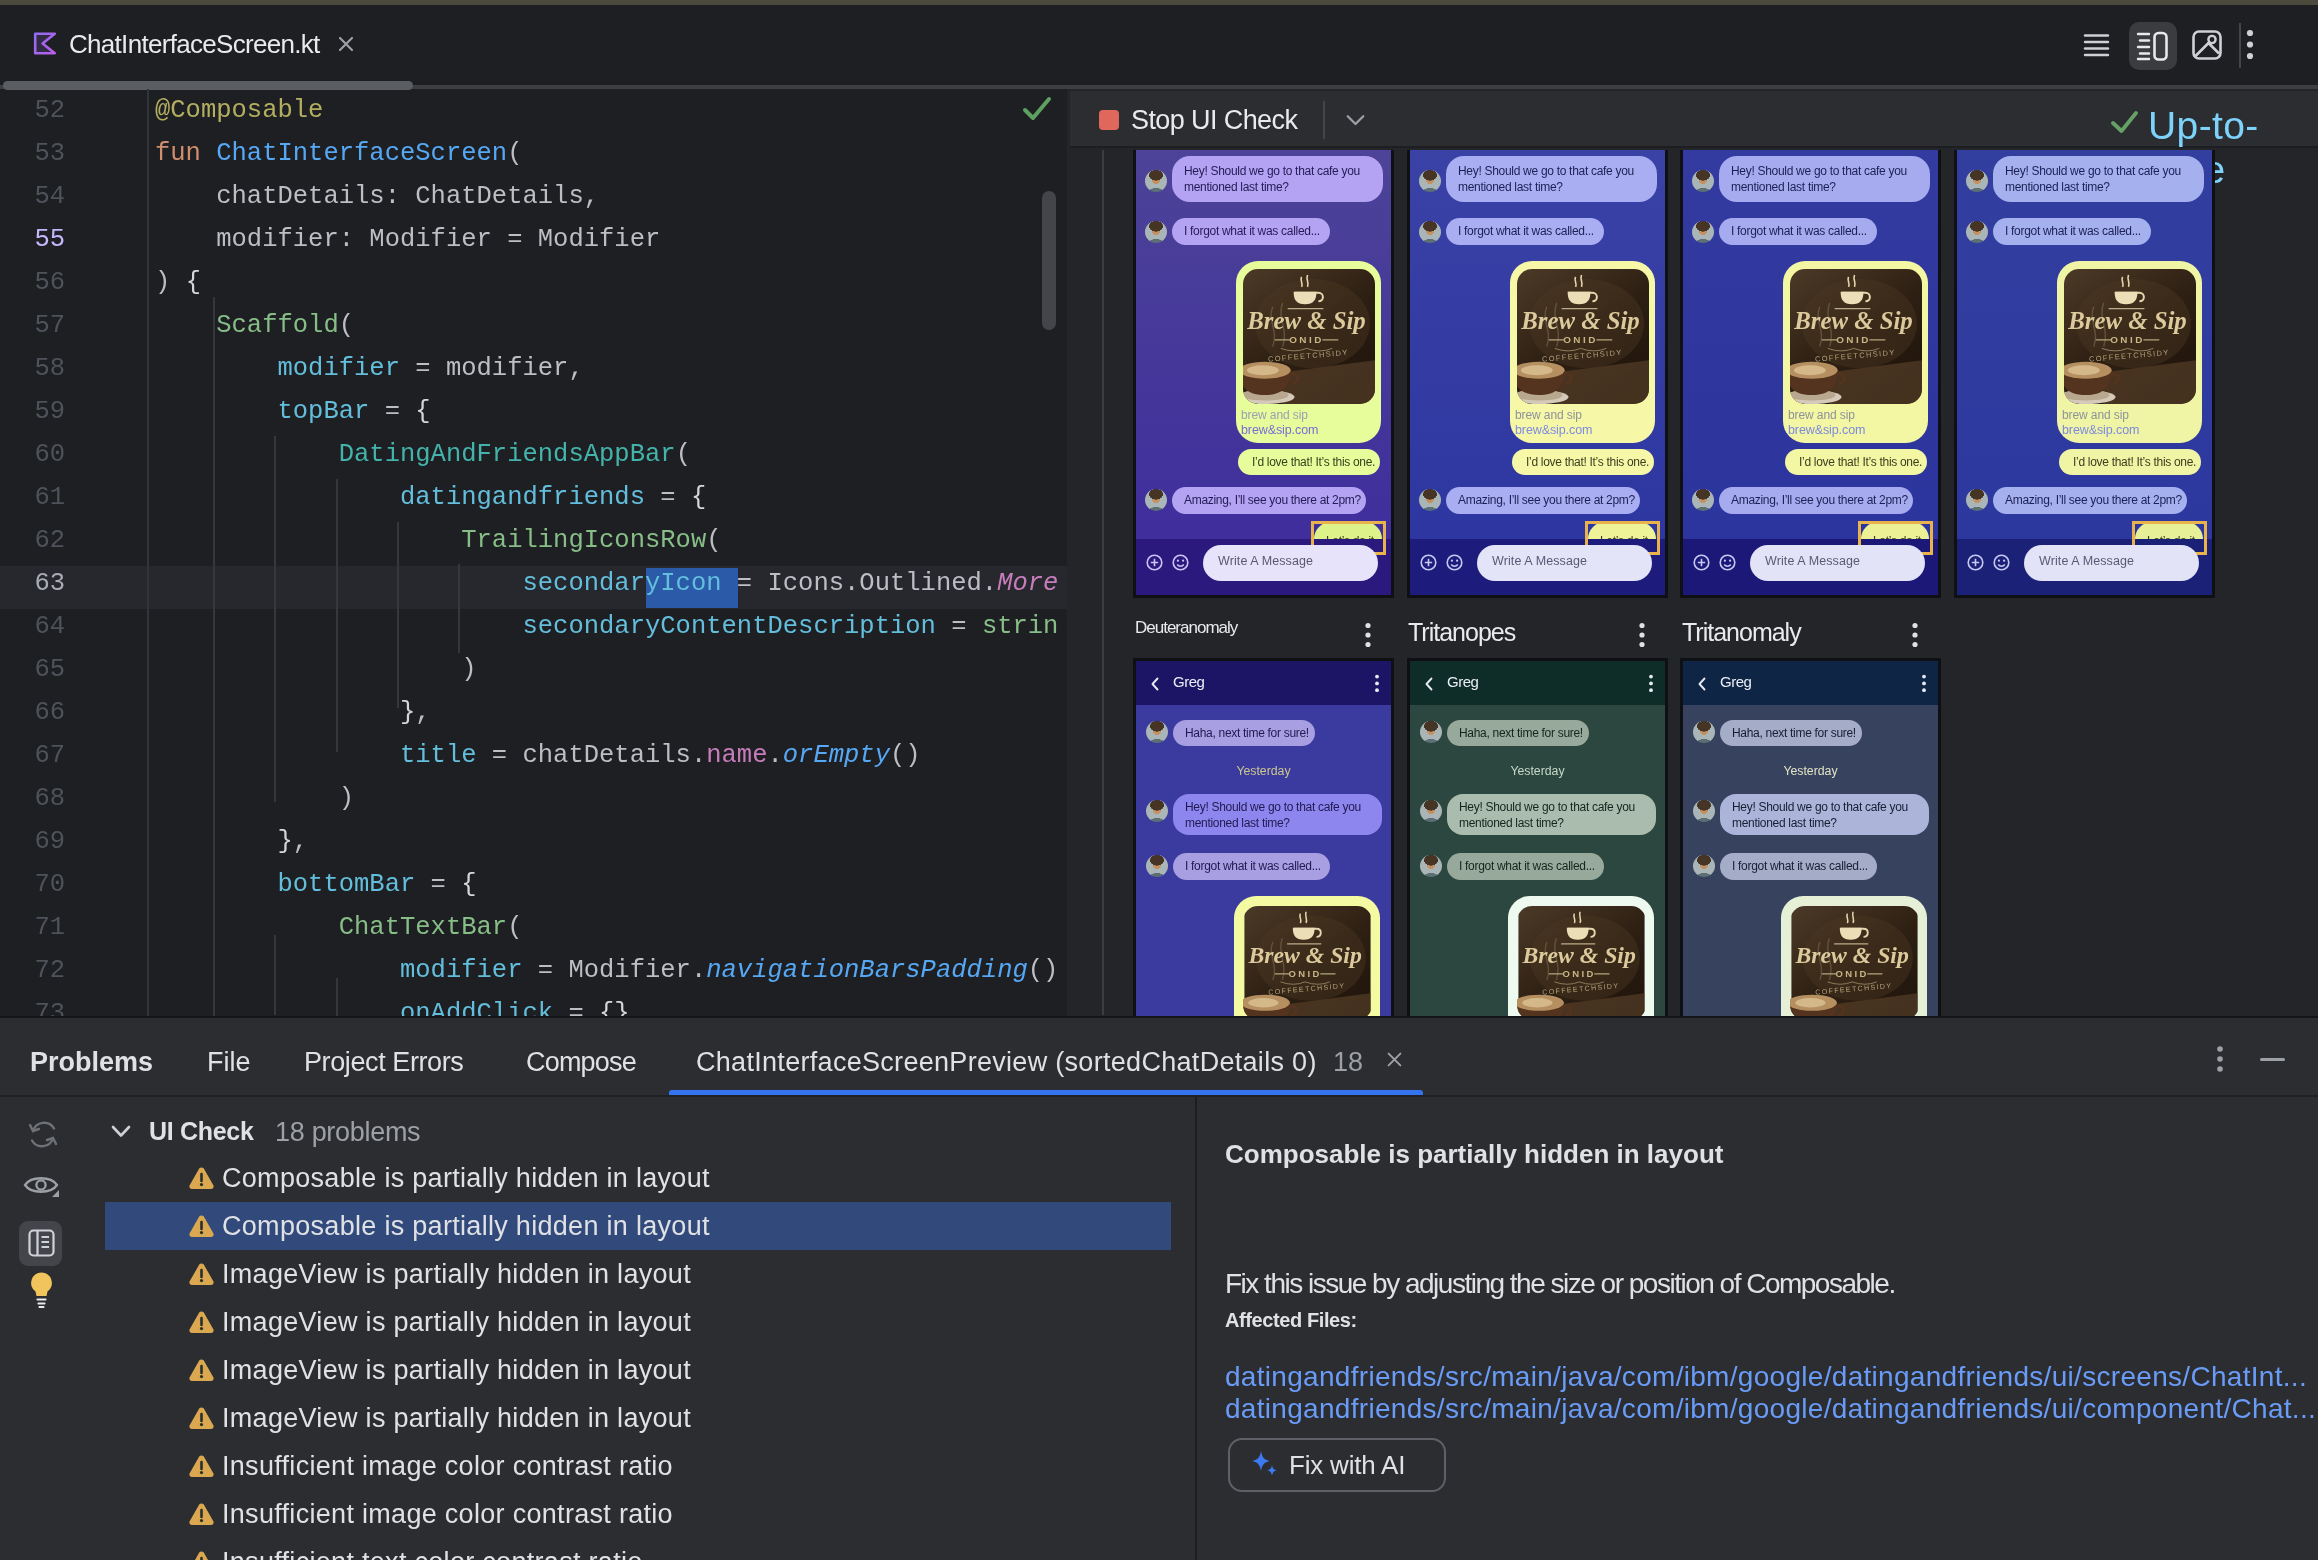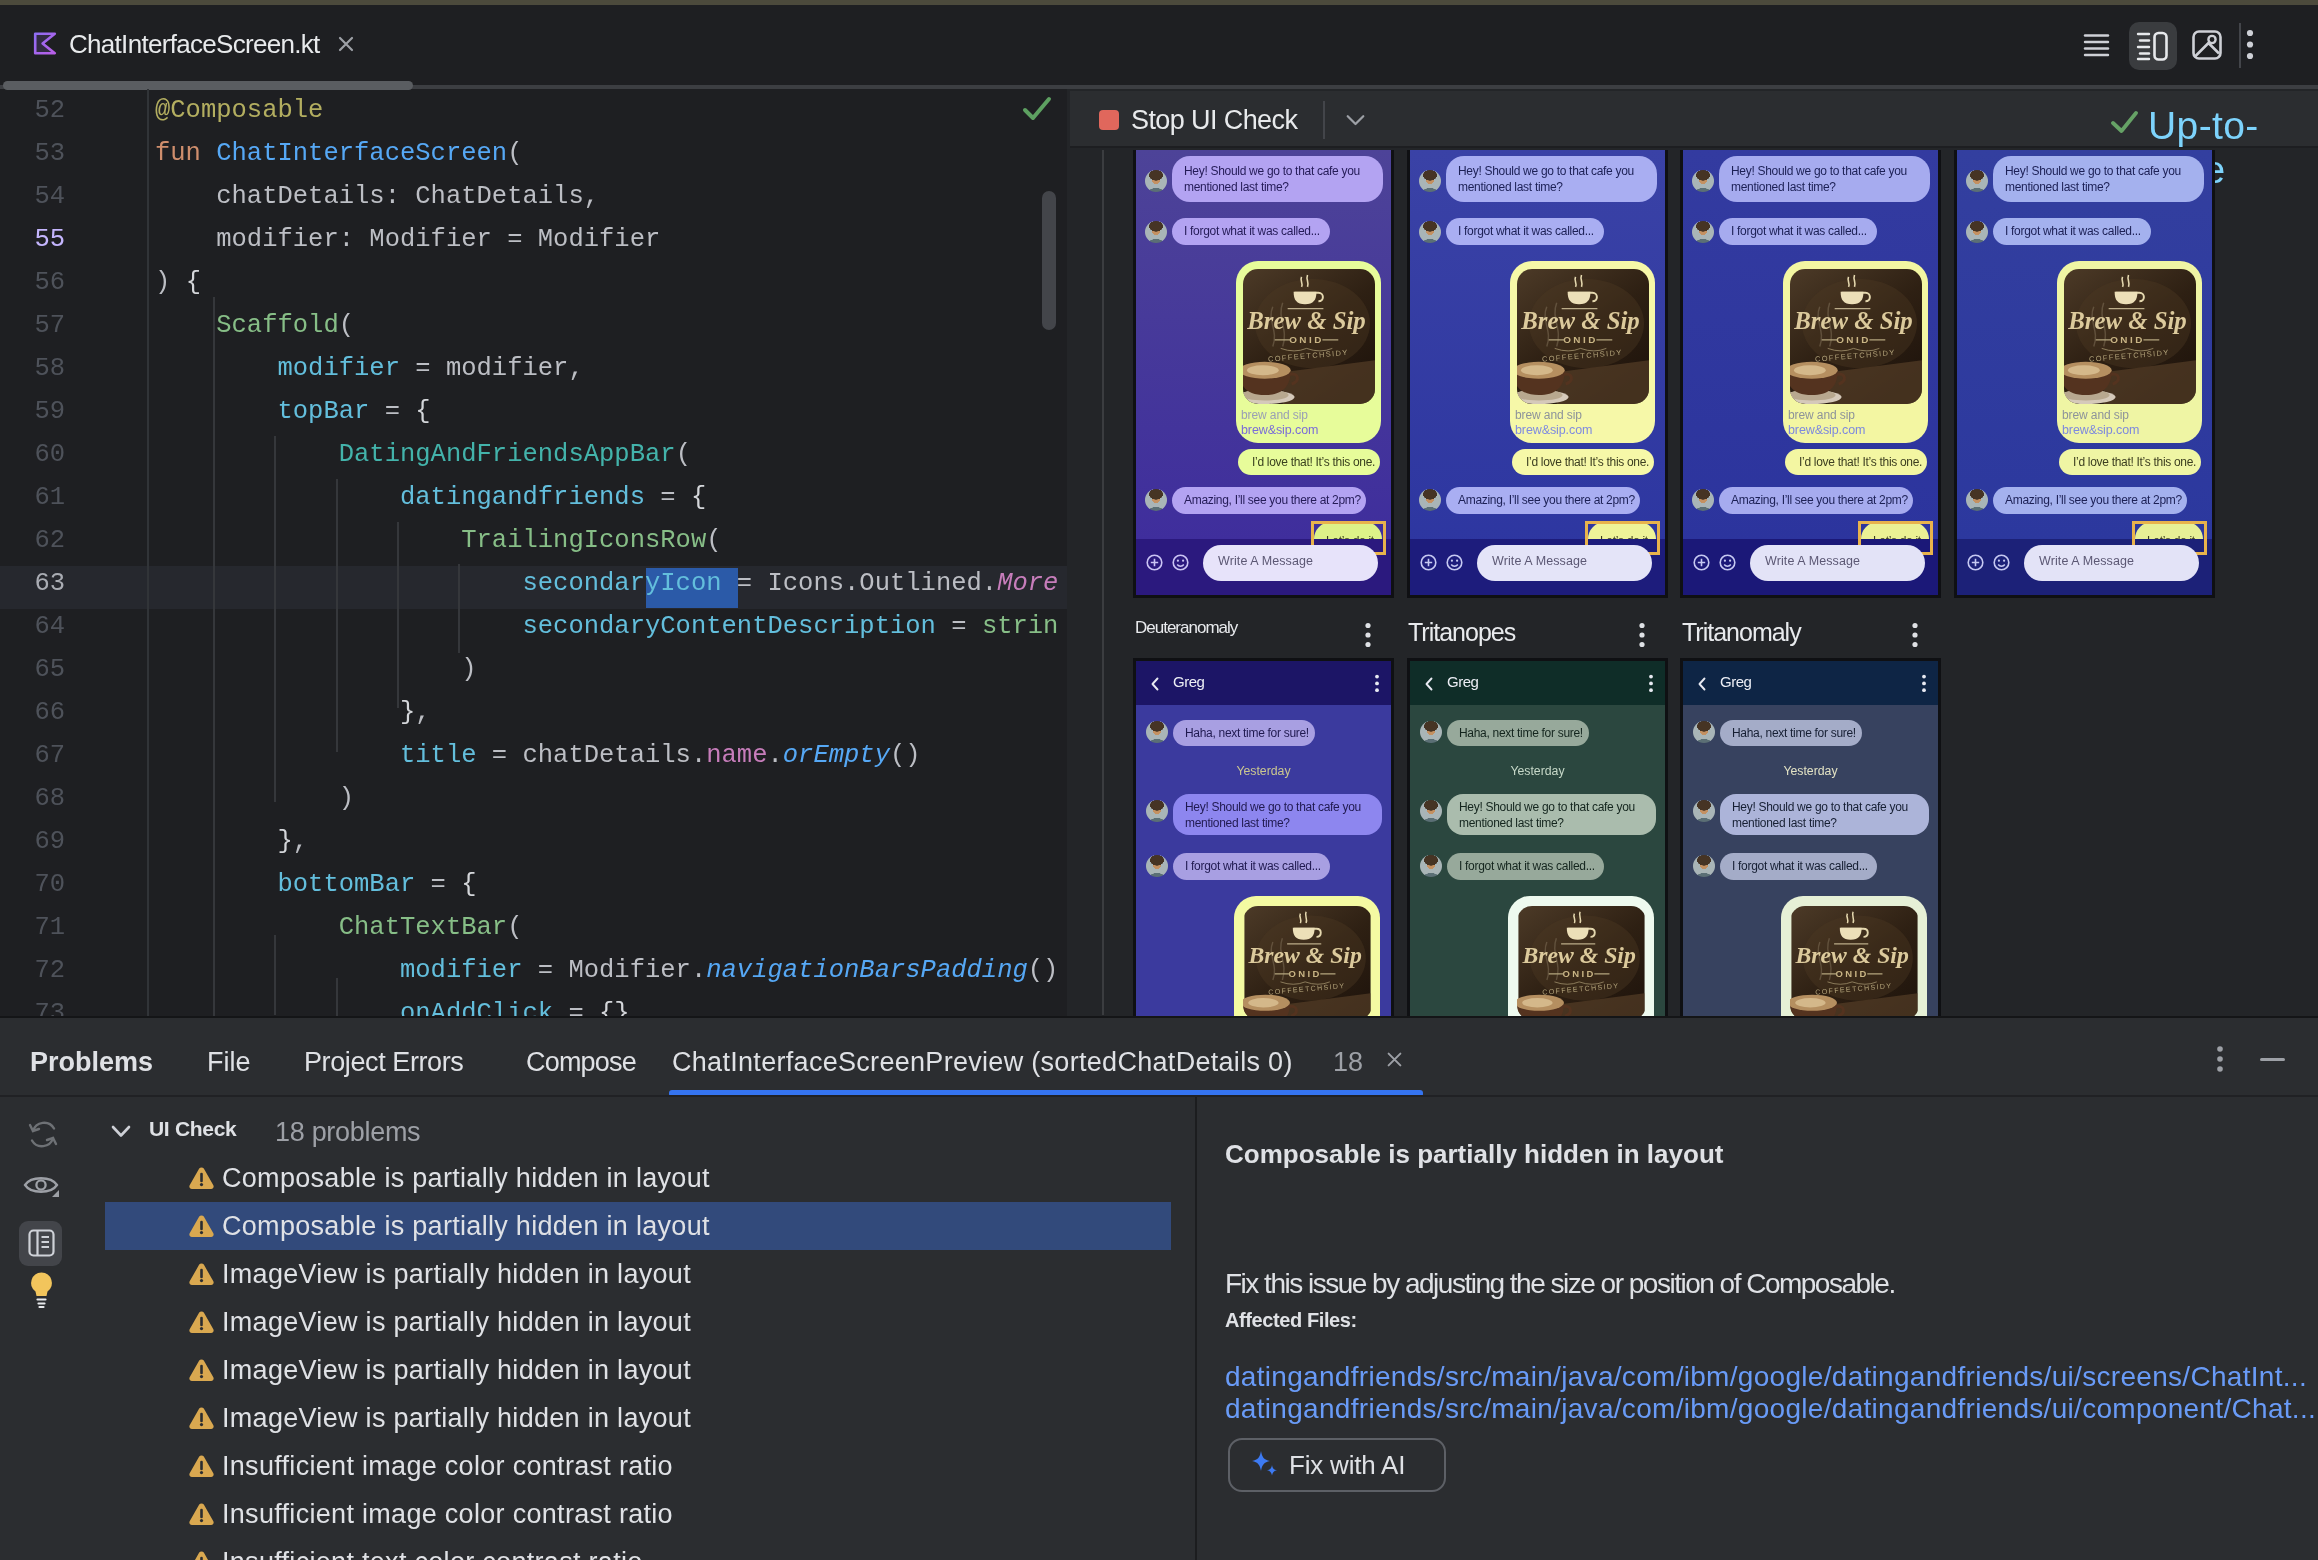--- a/index.html
+++ b/index.html
@@ -513,21 +513,21 @@
           <ellipse cx="22" cy="102" rx="26" ry="8.5" fill="#b58f60"></ellipse>
           <ellipse cx="20" cy="102" rx="16" ry="5" fill="#d4b88a"></ellipse>
           <path d="M47 106 c9 -2 11 7 2 10" fill="none" stroke="#54331f" stroke-width="3"></path>
         </svg></div>
 </div>
 <div class="abs" style="left:0;top:1016px;width:2319px;height:545px;background:#2b2d30;border-top:2px solid #141517"></div>
 <div class="abs" style="left:30px;top:1047px;font-size:27px;letter-spacing:0px;font-weight:bold;color:#dfe1e5">Problems</div>
 <div class="abs" style="left:207px;top:1047px;font-size:27px;letter-spacing:0px;color:#dfe1e5">File</div>
 <div class="abs" style="left:304px;top:1047px;font-size:27px;letter-spacing:-0.4px;color:#dfe1e5">Project Errors</div>
 <div class="abs" style="left:526px;top:1047px;font-size:27px;letter-spacing:-0.8px;color:#dfe1e5">Compose</div>
-<div class="abs" style="left:672px;top:1047px;font-size:27px;letter-spacing:0.3px;color:#dfe1e5">ChatInterfaceScreenPreview (sortedChatDetails 0)</div>
+<div class="abs" style="left:696px;top:1047px;font-size:27px;letter-spacing:0.3px;color:#dfe1e5">ChatInterfaceScreenPreview (sortedChatDetails 0)</div>
 <div class="abs" style="left:1333px;top:1047px;font-size:27px;color:#9da0a6">18</div>
 <svg class="abs" style="left:1385px;top:1050px" width="19" height="19" viewBox="0 0 21 21">
 <path d="M4 4 L17 17 M17 4 L4 17" stroke="#9da0a6" stroke-width="2.2" stroke-linecap="round"></path>
     </svg>
 <div class="abs" style="left:669px;top:1090px;width:754px;height:7px;border-radius:3px;background:#3574f0"></div>
 <div class="abs" style="left:0;top:1095px;width:2319px;height:2px;background:#202124"></div>
 <svg class="abs" style="left:2216px;top:1045px" width="8" height="28" viewBox="0 0 8 28">
 <g fill="#9da0a6">
         <circle cx="4" cy="4" r="2.8"></circle>
         <circle cx="4" cy="14" r="2.8"></circle>
@@ -556,21 +556,21 @@
 <path d="M9.5 2 V26" stroke="#cfd2d8" stroke-width="2.2"></path>
 <path d="M13.5 8 H21 M13.5 13 H21 M13.5 18 H21" stroke="#cfd2d8" stroke-width="1.9"></path>
     </svg>
 <svg class="abs" style="left:27px;top:1271px" width="29" height="38" viewBox="0 0 29 38">
 <path d="M14.5 1.5 a10.5 10.5 0 0 1 6 19 l-1 4.5 h-10 l-1 -4.5 a10.5 10.5 0 0 1 6 -19 Z" fill="#f2c55c"></path>
 <path d="M10.5 28.5 h8 M11.5 32.5 h6 M12.5 36 h4" stroke="#e8e9ec" stroke-width="2.2" stroke-linecap="round"></path>
     </svg>
 <svg class="abs" style="left:111px;top:1125px" width="20" height="13" viewBox="0 0 20 13">
 <path d="M2 2 L10 10.5 L18 2" fill="none" stroke="#ced0d6" stroke-width="2.6" stroke-linecap="round" stroke-linejoin="round"></path>
     </svg>
-<div class="abs" style="left:149px;top:1117px;font-size:21px;font-weight:bold;letter-spacing:-0.3px;color:#dfe1e5">UI Check</div>
+<div class="abs" style="left:149px;top:1117px;font-size:25px;font-weight:bold;letter-spacing:-0.3px;color:#dfe1e5">UI Check</div>
 <div class="abs" style="left:275px;top:1117px;font-size:27px;letter-spacing:-0.3px;color:#9da0a6">18 problems</div>
 <div class="abs" style="left:105px;top:1202px;width:1066px;height:48px;background:#324a7b"></div>
 <svg class="abs" style="left:188px;top:1166px" width="27" height="24" viewBox="0 0 27 24">
 <path d="M11.2 2.6 a2.8 2.8 0 0 1 4.6 0 l9.4 16.5 a2.6 2.6 0 0 1 -2.3 4 H4.1 a2.6 2.6 0 0 1 -2.3 -4 Z" fill="#d9a850"></path>
 <path d="M13.5 8 v7" stroke="#2b2d30" stroke-width="2.6" stroke-linecap="round"></path>
 <circle cx="13.5" cy="18.6" r="1.6" fill="#2b2d30"></circle>
     </svg>
 <div class="abs" style="left:222px;top:1163px;font-size:27px;letter-spacing:0.3px;color:#dfe1e5">Composable is partially hidden in layout</div>
 <svg class="abs" style="left:188px;top:1214px" width="27" height="24" viewBox="0 0 27 24">
 <path d="M11.2 2.6 a2.8 2.8 0 0 1 4.6 0 l9.4 16.5 a2.6 2.6 0 0 1 -2.3 4 H4.1 a2.6 2.6 0 0 1 -2.3 -4 Z" fill="#d9a850"></path>

